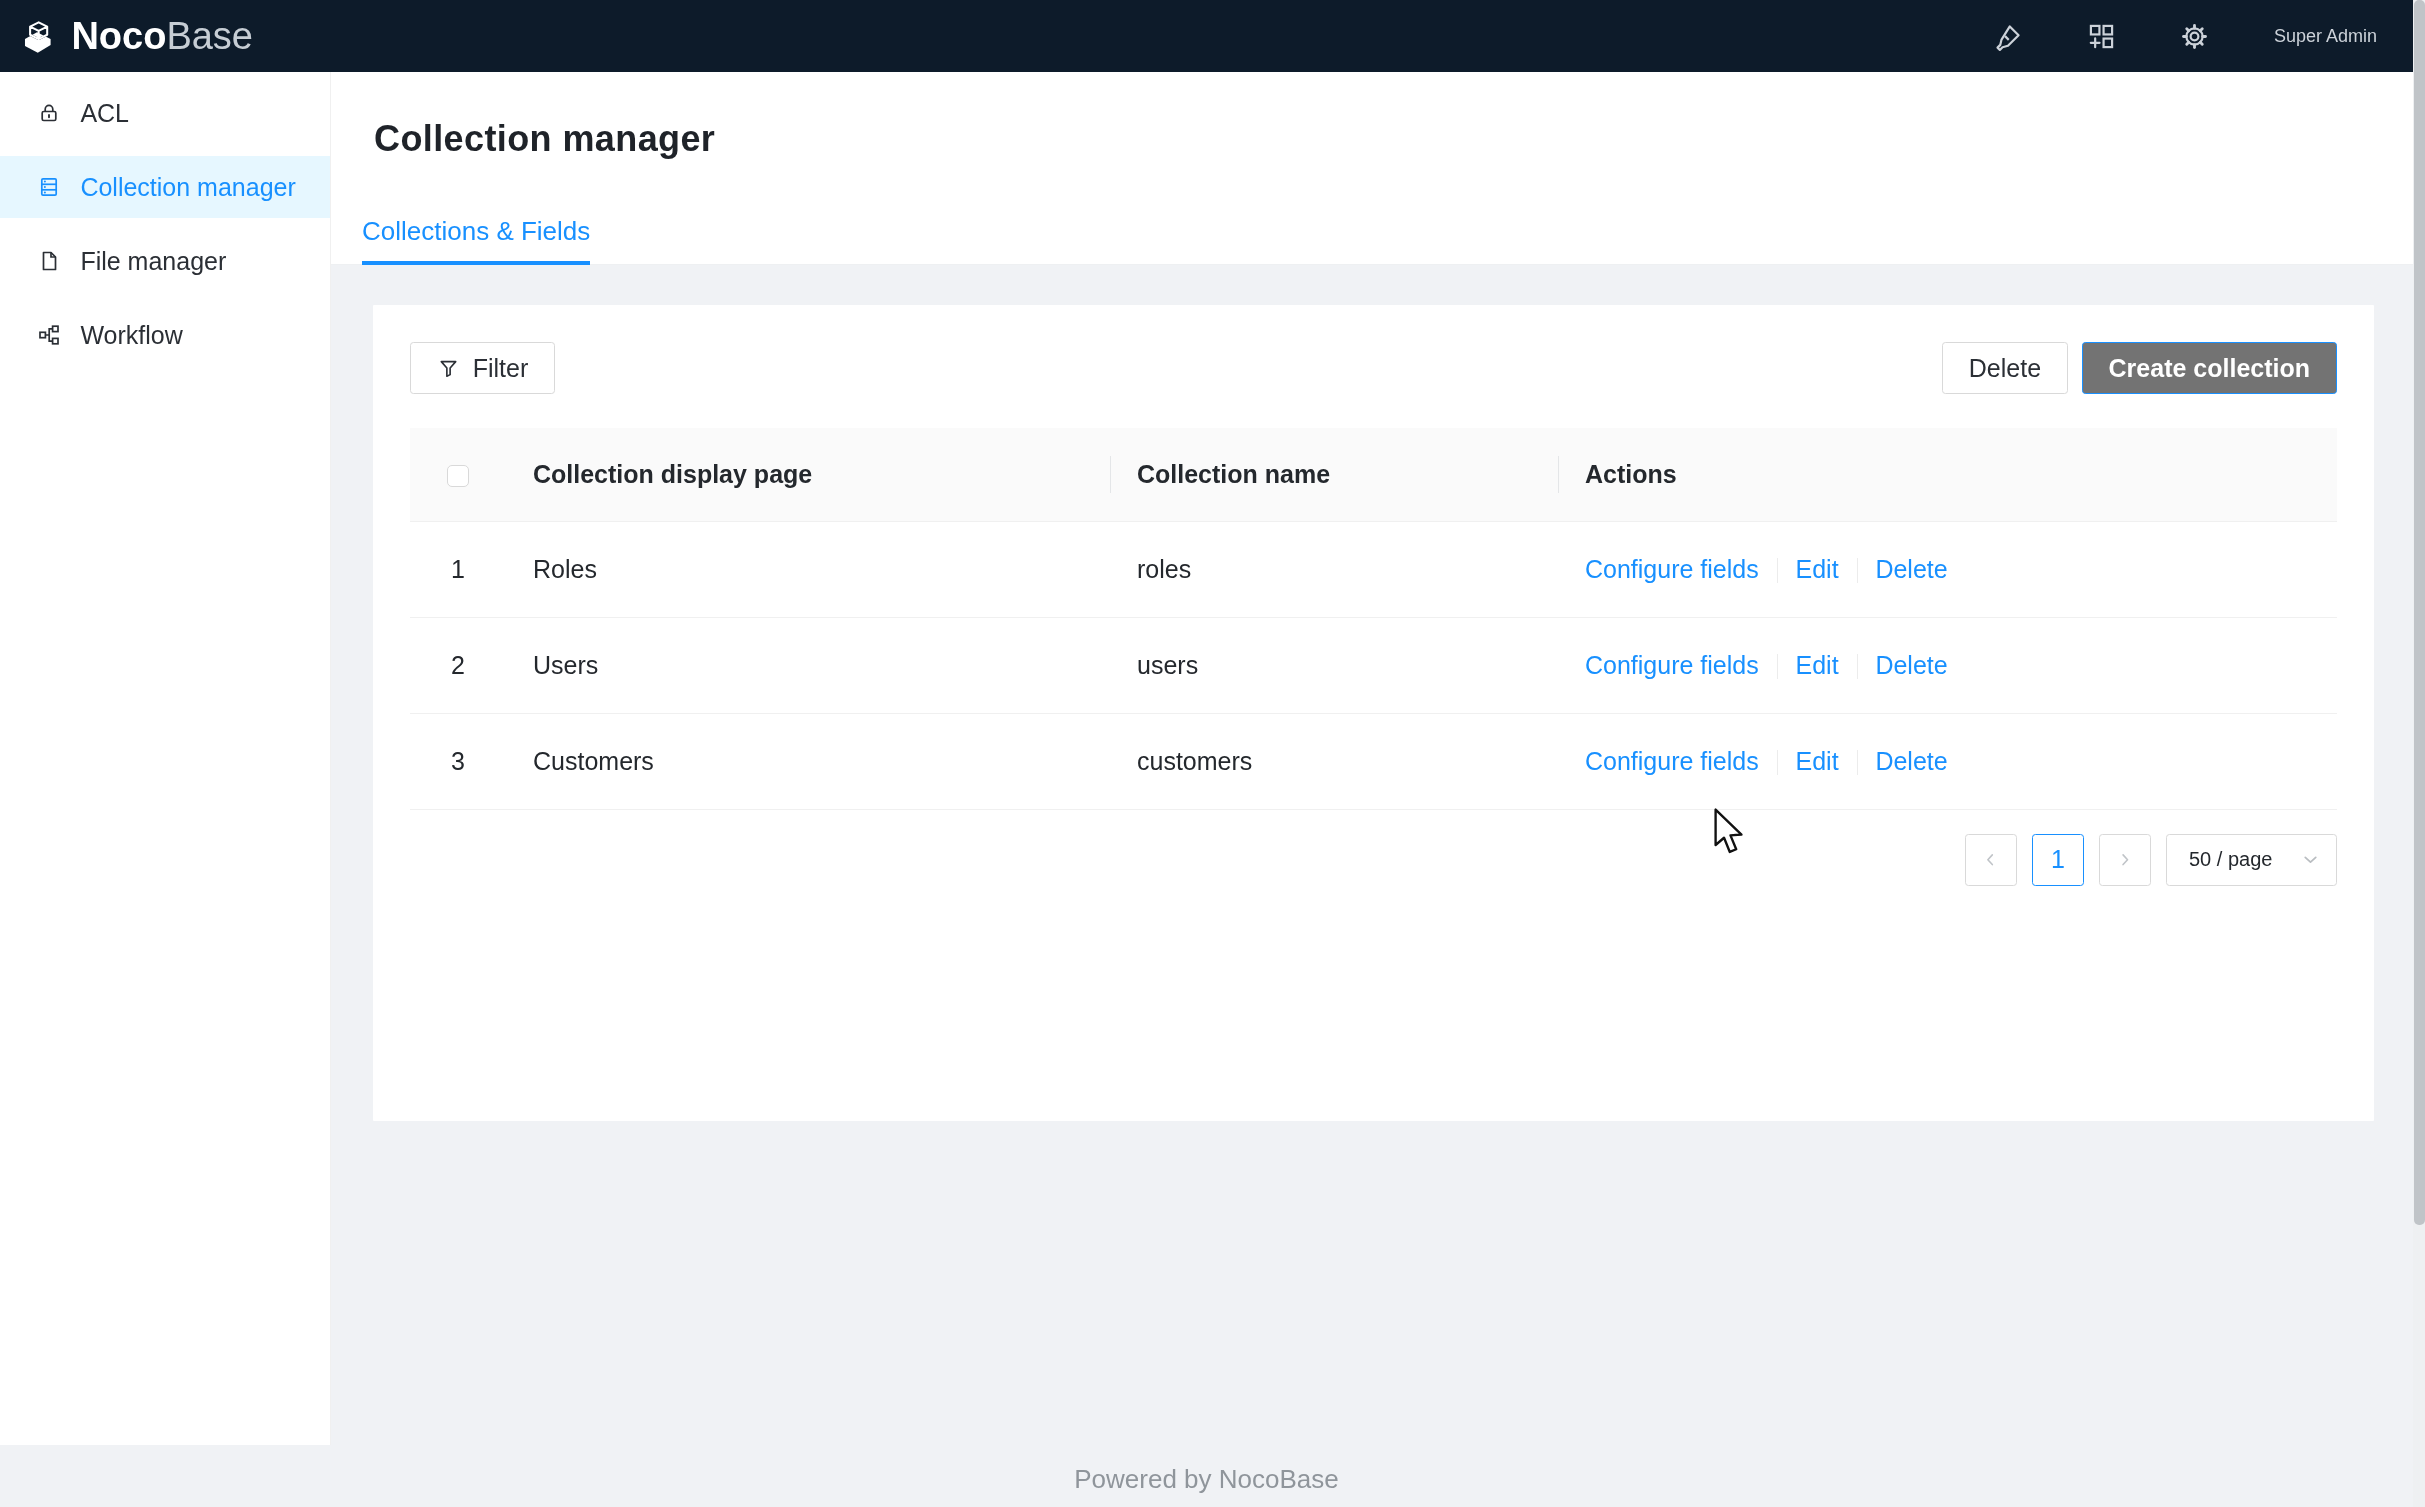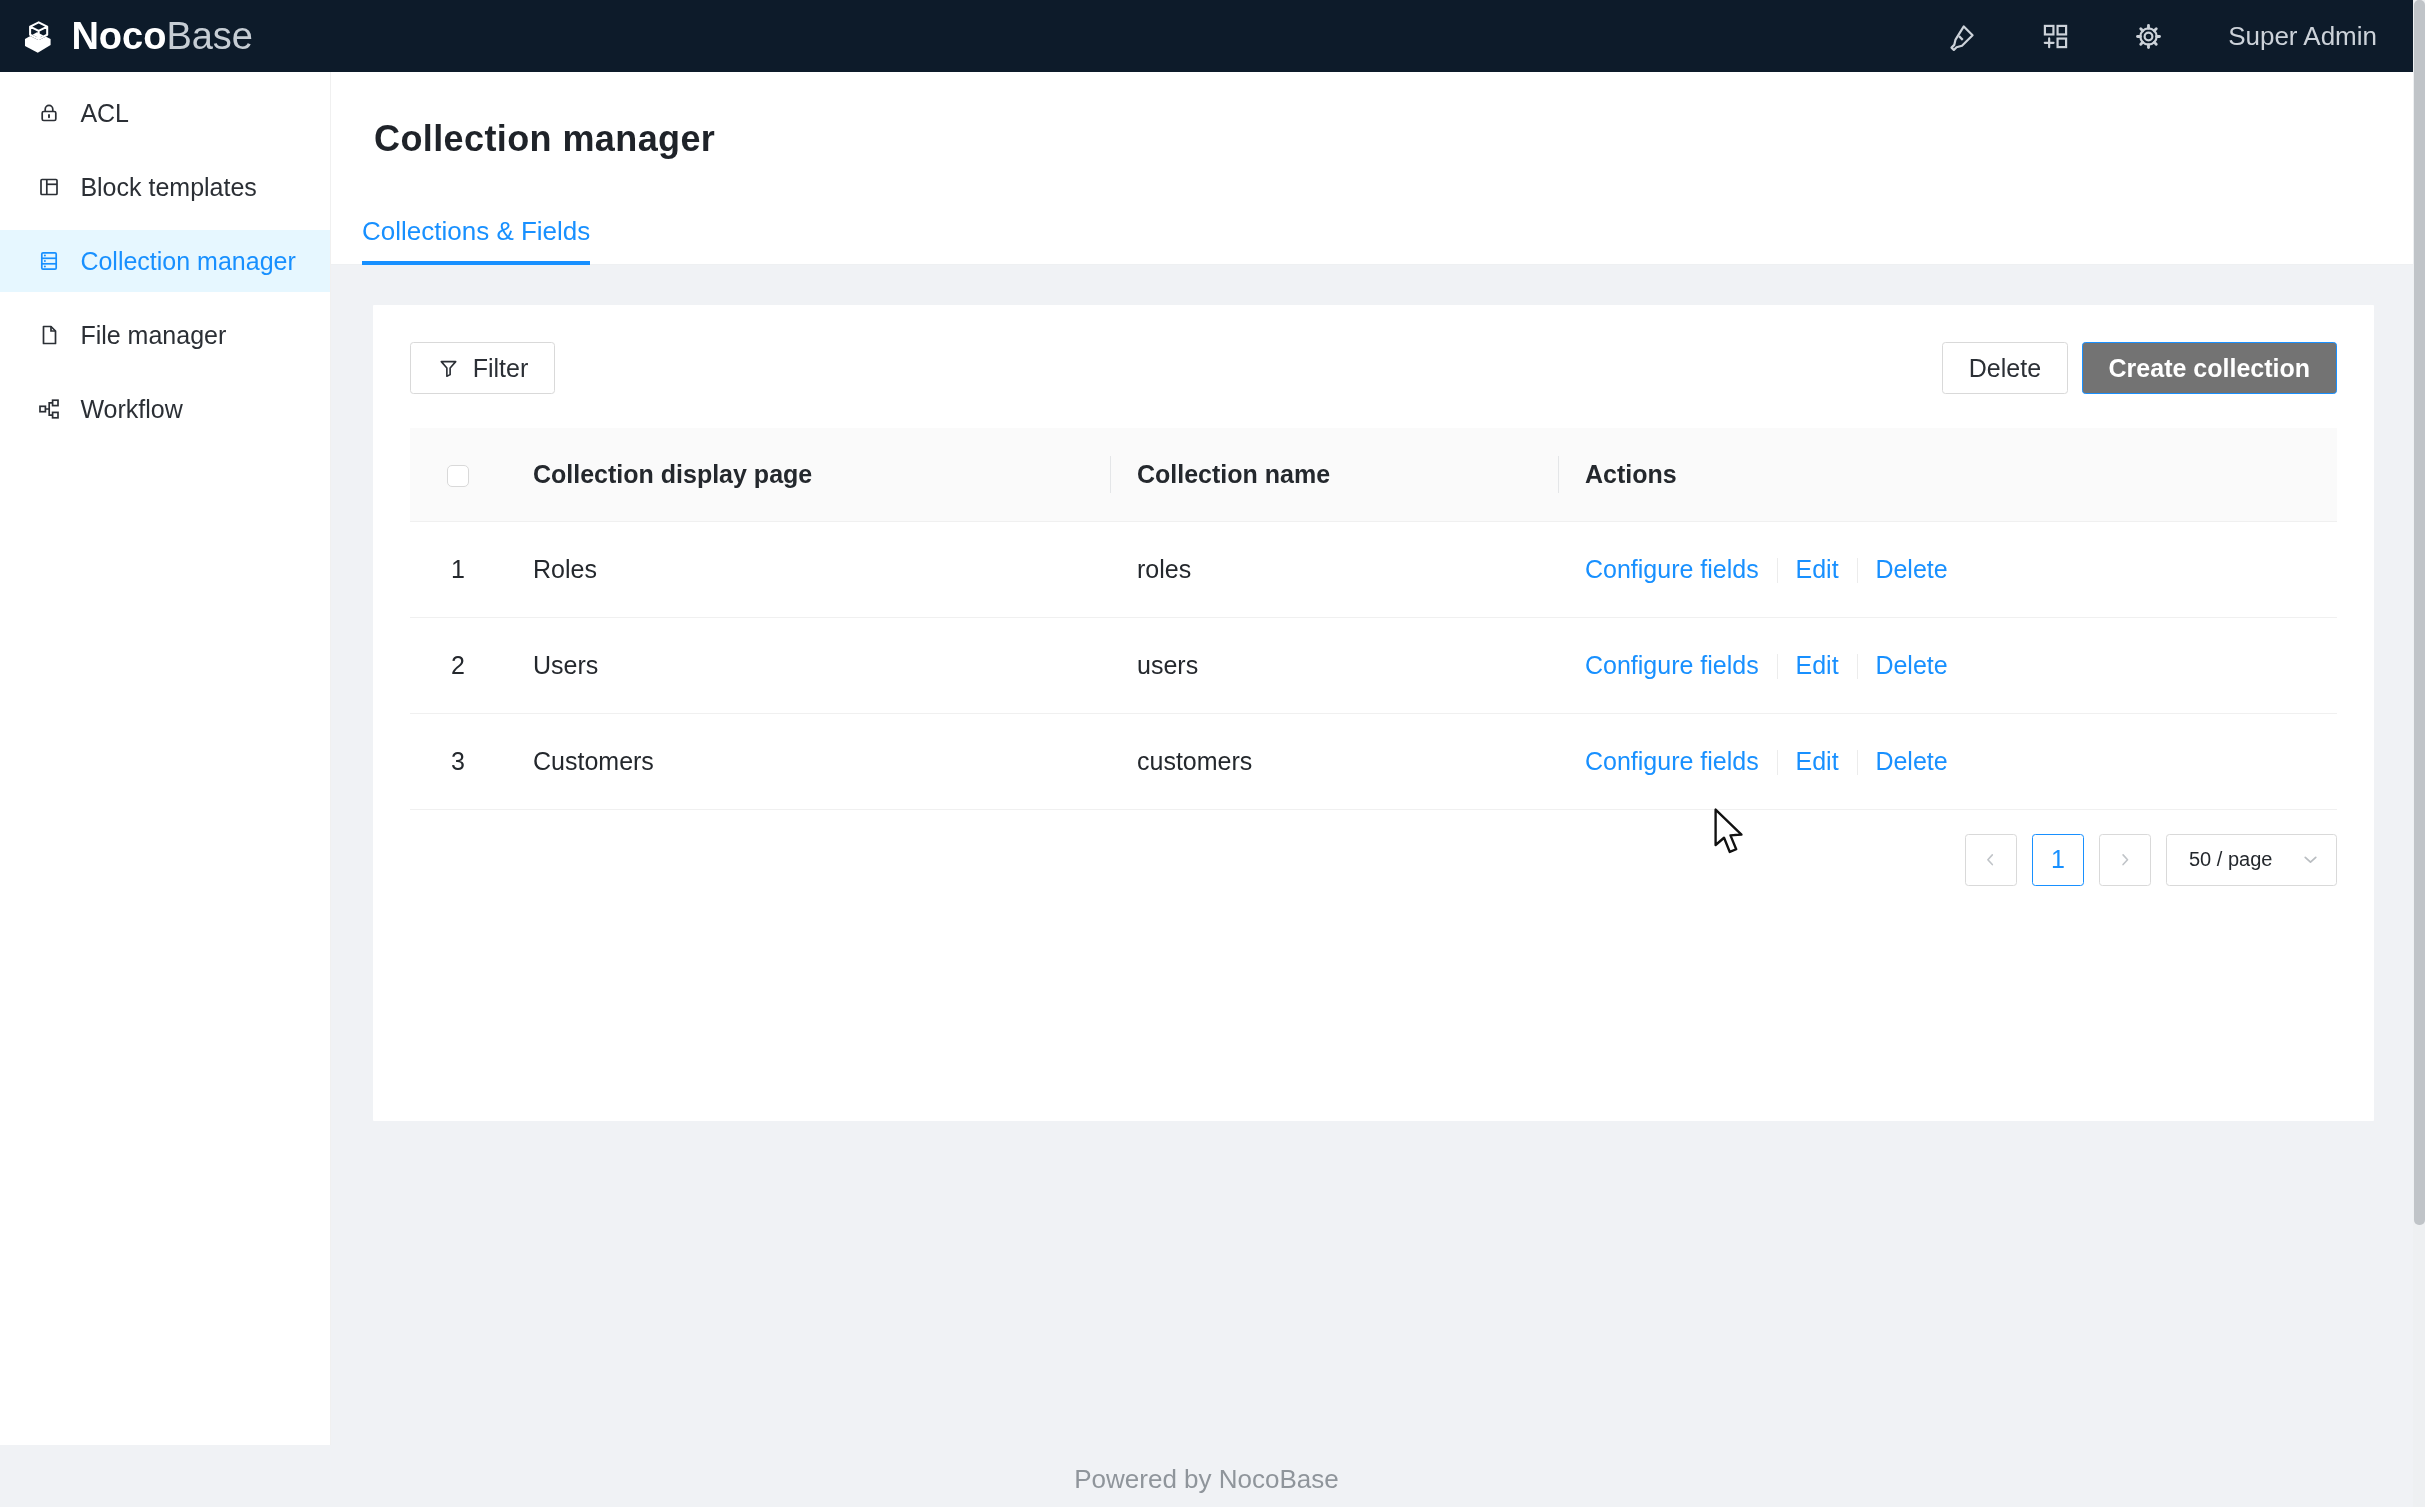--- a/index.html
+++ b/index.html
@@ -18,21 +18,21 @@
     justify-content:space-between; padding:0 49px 0 19.4px;gap:8px;
   }
   .logo { display:flex; align-items:center; gap:11px; cursor:pointer; }
   .logo-icon { width:41px; height:41px; }
   .logo-text { font-size:38px; line-height:1; color:#ffffff; }
   .logo-text b { font-weight:700; }
   .logo-text i { font-style:normal; font-weight:400; color:#c6cdd4; }
   .topbar-right { display:flex; align-items:center; }
   .tb-icon { width:31px; height:31px; color:#ccd2d9; margin-left:62px; cursor:pointer; }
   .tb-icon svg { width:100%; height:100%; display:block; }
-  .tb-user { margin-left:64px; font-size:26px; color:#ccd2d9; cursor:pointer; }
+  .tb-user { margin-left:64px; font-size:18px; color:#ccd2d9; cursor:pointer; }
 
   
   .sidebar {
     position:absolute; top:72px; left:0; width:331px; height:1373px;
     background:#ffffff; border-right:0.8px solid #f0f0f0; padding-top:10px;
   }
   .menu-item {
     height:62px; display:flex; align-items:center; padding-left:37px;
     margin-bottom:12px; font-size:25px; color:#2b2f35; cursor:pointer;
   }
@@ -249,28 +249,20 @@
   </header>
 
   <aside class="sidebar">
     <div class="menu-item">
       <span class="mi-icon">
           <svg viewBox="0 0 28 28" width="24" height="24">
             <use href="#i-lock"></use>
           </svg>
         </span>
       <span>ACL</span>
-    </div>
-    <div class="menu-item">
-      <span class="mi-icon">
-          <svg viewBox="0 0 28 28" width="24" height="24">
-            <use href="#i-layout"></use>
-          </svg>
-        </span>
-      <span>Block templates</span>
     </div>
     <div class="menu-item active">
       <span class="mi-icon">
           <svg viewBox="0 0 28 28" width="24" height="24">
             <use href="#i-database"></use>
           </svg>
         </span>
       <span>Collection manager</span>
     </div>
     <div class="menu-item">

